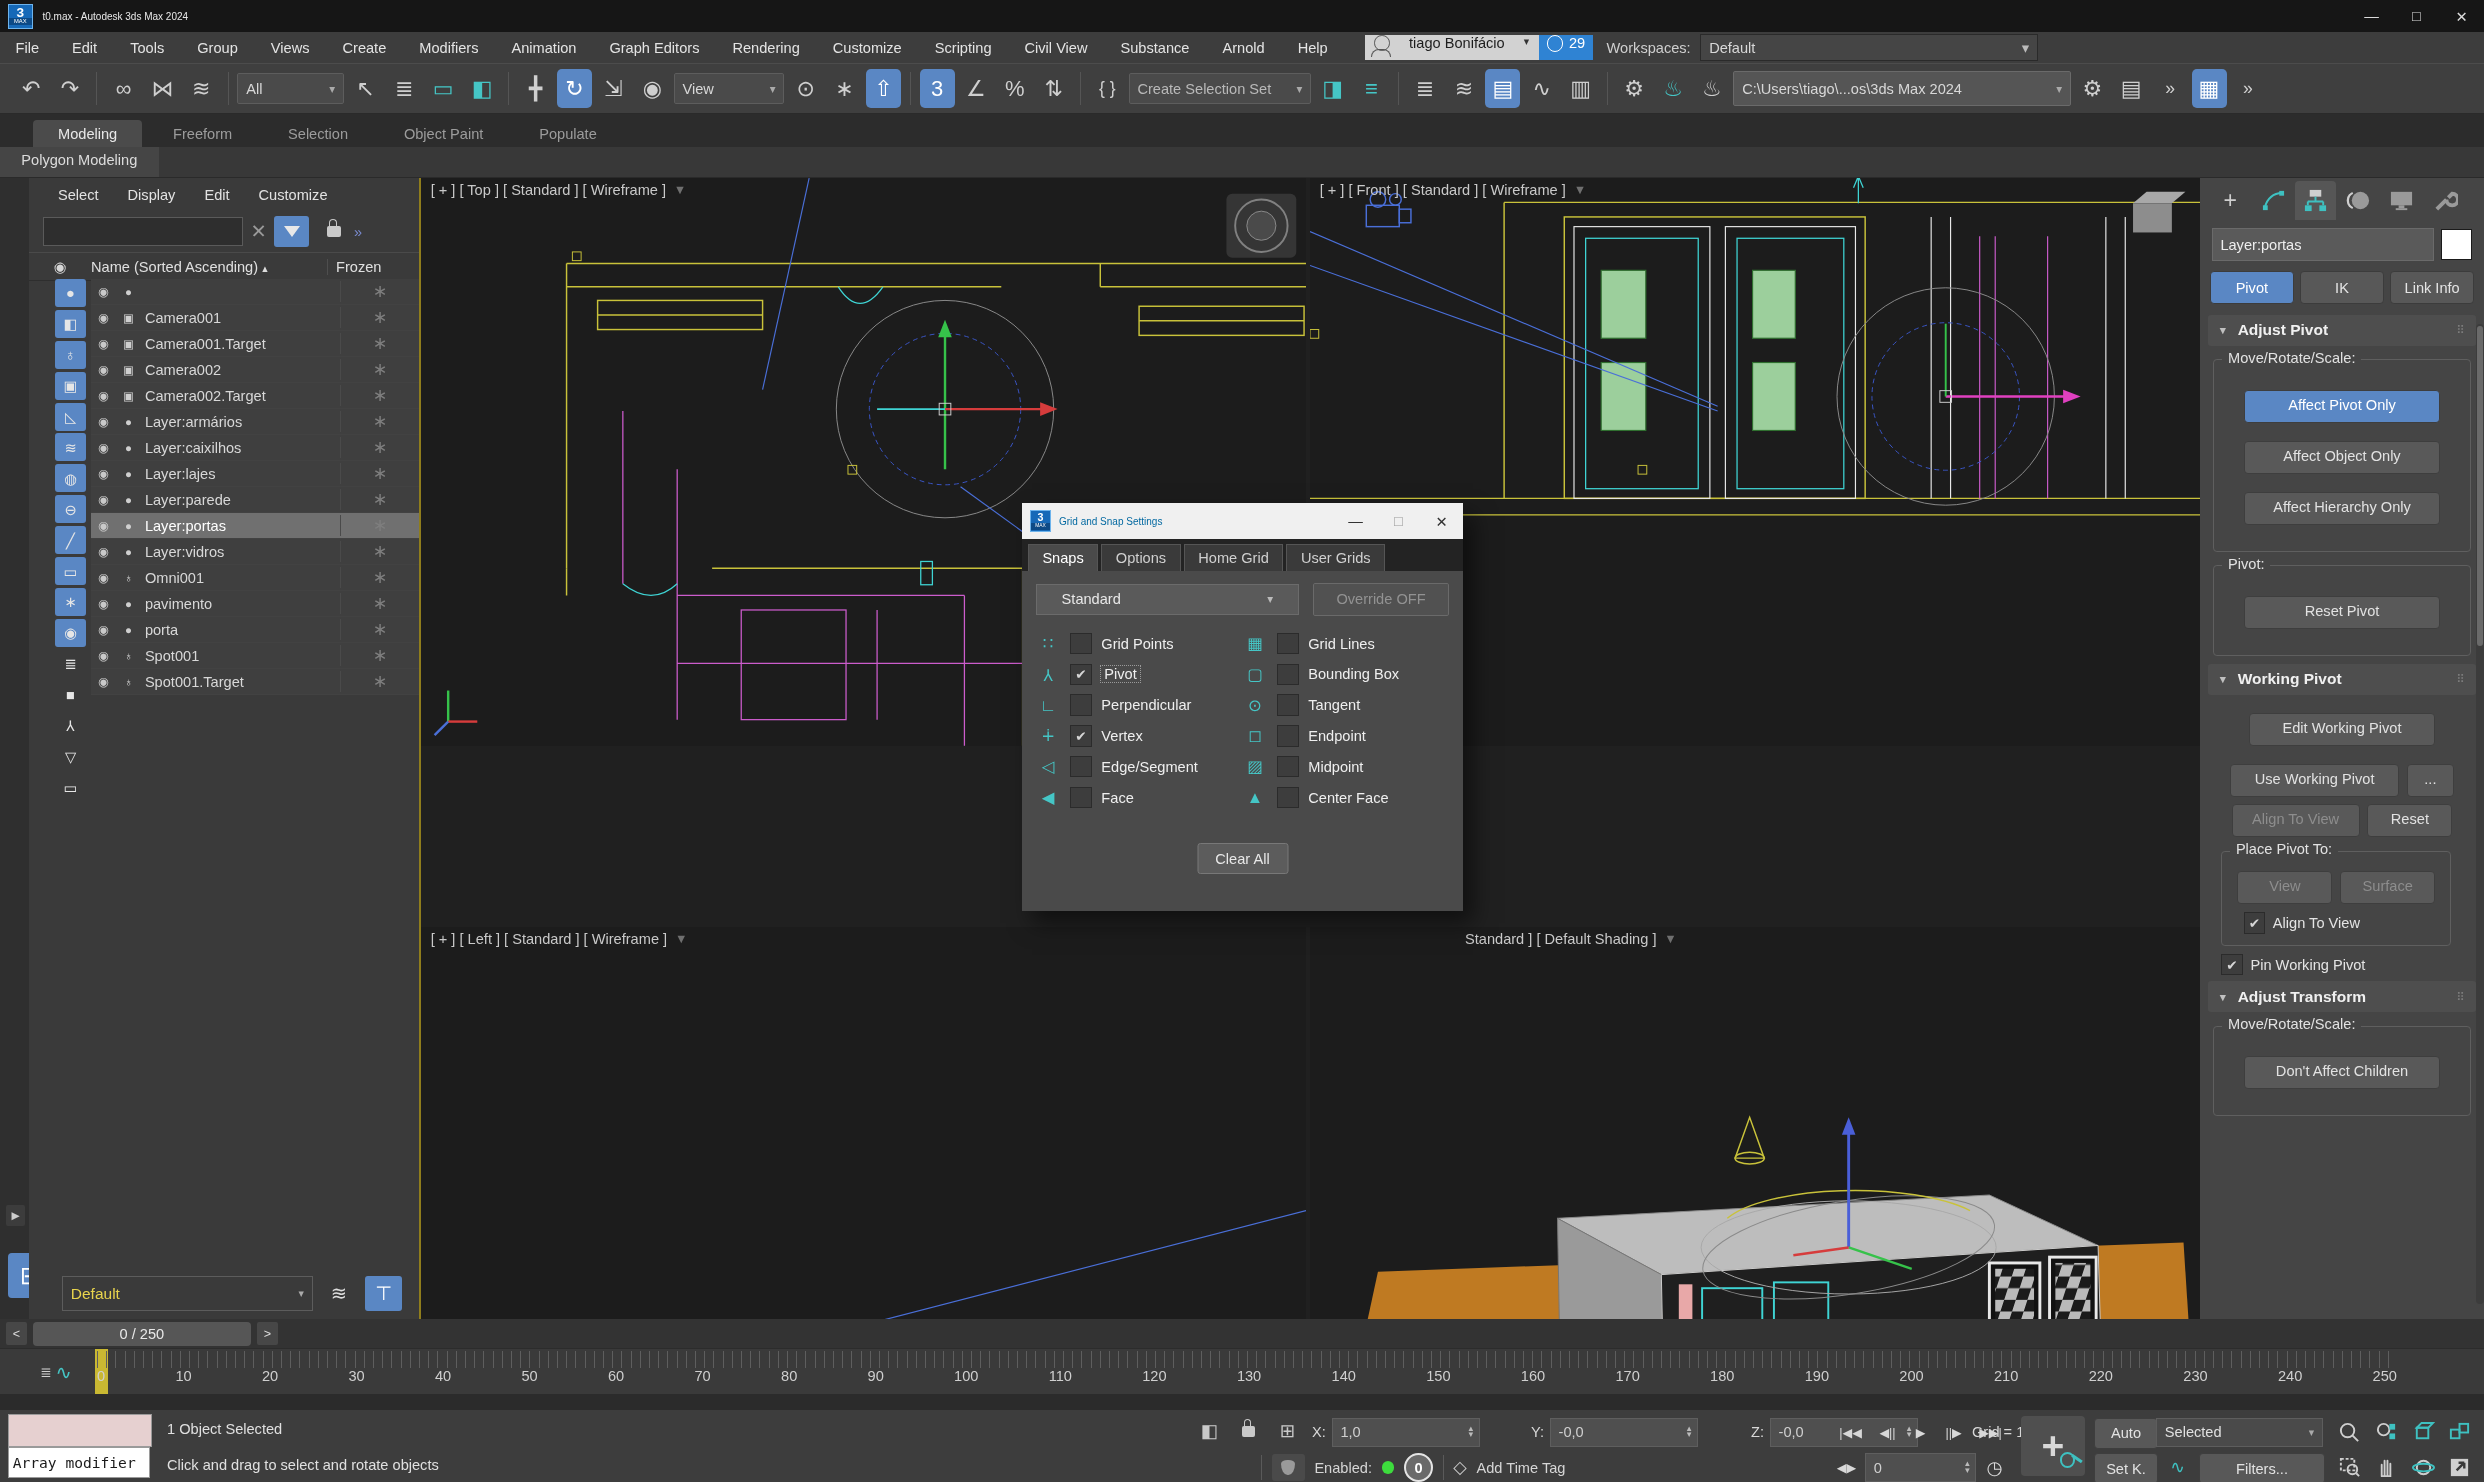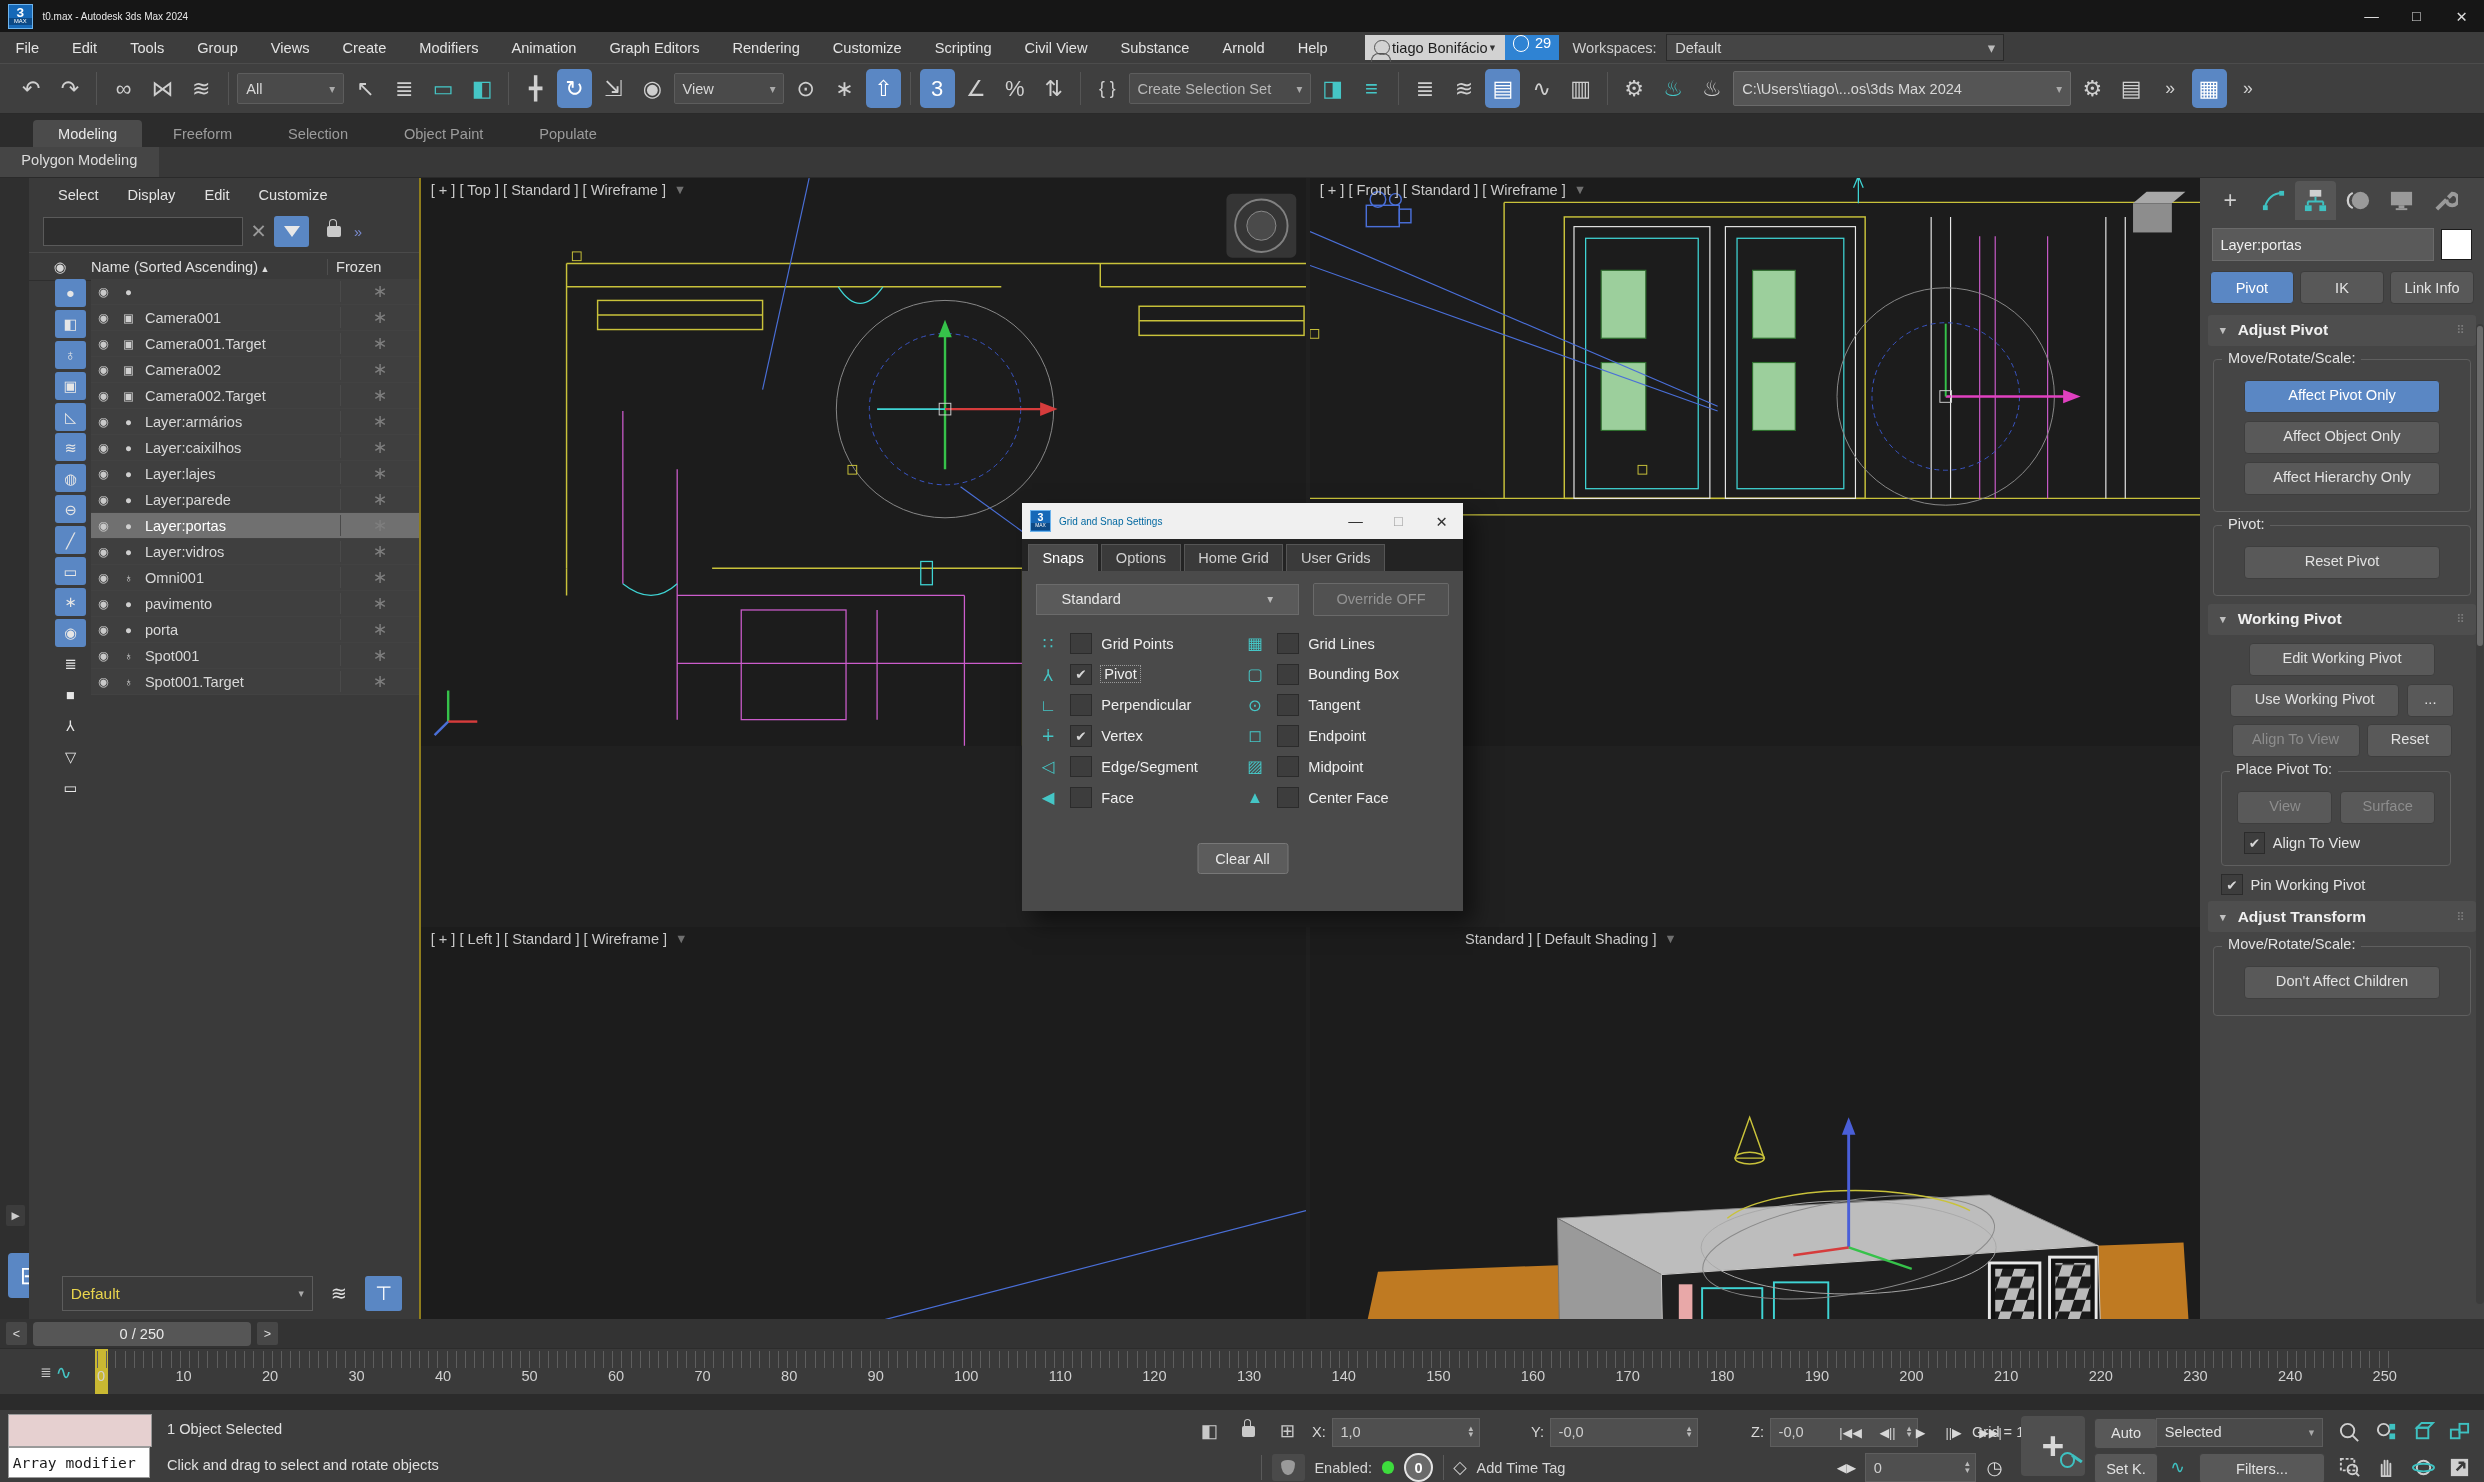--- a/index.html
+++ b/index.html
@@ -12,22 +12,22 @@
            display:flex;flex-direction:column;align-items:center;justify-content:center;color:#fff;}
   .appicon .n3{font-size:13.6px;font-weight:bold;line-height:11.6px;}
   .appicon .nmax{font-size:5.8px;line-height:6.8px;background:#0d4a86;width:100%;text-align:center;}
   #titlebar .title{color:#e8e8e8;font-size:10px;}
   .wbtns{margin-left:auto;display:flex;}
   .wbtn{width:45px;height:32px;display:flex;align-items:center;justify-content:center;color:#dadada;font-size:14.6px;}
   
   #menubar{left:0;top:32px;width:2484px;height:31px;background:#3d3d3d;display:flex;align-items:center;}
   #menus{display:flex;gap:33px;padding-left:15.5px;color:#e4e4e4;font-size:14.6px;}
   #menus span{cursor:default;}
-  .userchip{margin-left:37px;height:25px;background:#d2d2d2;color:#1d1d1d;display:flex;align-items:center;
-            padding:0 9.7px;gap:2px;font-size:14.6px;}
+  .userchip{margin-left:37px;height:25px;background:#d2d2d2;color:#1d1d1d;display:flex;
+            padding:0 9.7px;gap:19px;font-size:14.6px;}
   .usr-ico{width:13.6px;height:13.6px;border:1.9px solid #555;border-radius:50%;position:relative;}
   .usr-ico:after{content:"";position:absolute;left:-3.9px;top:12.6px;width:17.5px;height:7.8px;border:1.9px solid #555;
                  border-bottom:none;border-radius:7.8px 7.8px 0 0;}
   .clockbadge{height:25px;background:#2f83d3;color:#fff;display:flex;align-items:flex-start;padding:0 7.8px;gap:5.8px;font-size:14.6px;}
   .clk{width:14.6px;height:14.6px;border:1.9px solid #fff;border-radius:50%;}
   .wslabel{margin:0 9.7px 0 13.6px;color:#cfcfcf;}
   .wsdd{width:320px;height:25px;background:#454545;border:1px solid #2a2a2a;display:flex;align-items:center;
         padding:0 7.8px;color:#d8d8d8;}
   .wsdd .cap{margin-left:auto;color:#bbb;}
   
@@ -111,21 +111,21 @@
   .pbtn{flex:1;height:31px;background:#585858;border:1px solid #3c3c3c;border-radius:3.9px;display:flex;
         align-items:center;justify-content:center;color:#e4e4e4;font-size:14.6px;}
   .pbtn.on{background:#5a87c4;color:#fff;}
   .rollout{margin:5.8px 1.9px 0 1.9px;}
   .rhead{height:31px;background:#4e4e4e;border-radius:2.9px;display:flex;align-items:center;gap:9.7px;padding:0 9.7px;color:#f0f0f0;}
   .rhead .tri{font-size:10.7px;color:#c0c0c0;}
   .rhead .rtitle{font-weight:bold;font-size:15.5px;}
   .rhead .grip{margin-left:auto;color:#7c7c7c;font-size:11.6px;letter-spacing:1.9px;}
   .grp{border:1px solid #5f5f5f;border-radius:3.9px;margin:13.6px 5.8px 7.8px 5.8px;padding:11.6px 7.8px 7.8px 7.8px;position:relative;}
   .grp .glabel{position:absolute;top:-10.7px;left:7.8px;background:#454545;padding:0 5.8px;color:#e2e2e2;font-size:14.6px;}
-  .btn{display:block;width:194px;height:31px;margin:8px auto;background:#595959;border:1px solid #3e3e3e;border-radius:3.9px;
+  .btn{display:block;width:194px;height:31px;margin:18px auto;background:#595959;border:1px solid #3e3e3e;border-radius:3.9px;
        color:#e2e2e2;font-size:14.6px;line-height:29px;text-align:center;}
   .btn.primary{background:#5a87c4;color:#fff;}
   .btn.disabled{color:#8d8d8d;}
   .btnrow{display:flex;gap:7.8px;justify-content:center;margin:7.8px 0;}
   .btnrow .btn{margin:0;}
   .cbrow{display:flex;align-items:center;gap:7.8px;margin:7.8px 0 3.9px 13.6px;color:#e4e4e4;font-size:14.6px;}
   .cb{width:19.4px;height:19.4px;background:#3d3d3d;border:1px solid #2b2b2b;display:flex;align-items:center;
       justify-content:center;color:#d6d6d6;font-size:13.6px;}
   .cb.checked:after{content:"✔";}
   #cp-scroll{position:absolute;right:0px;top:146px;width:7.8px;height:980px;background:#3c3c3c;border-radius:3.9px;}

